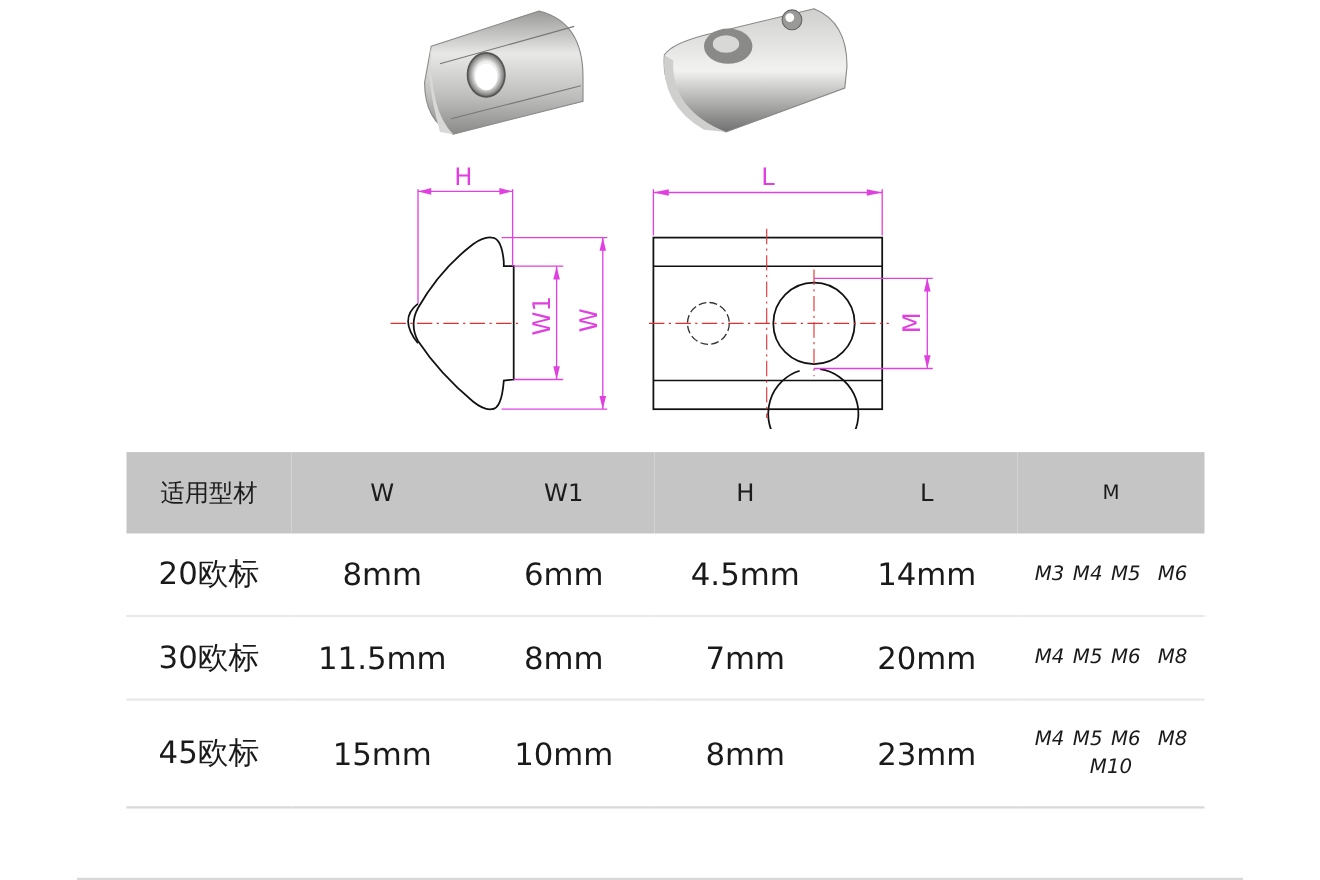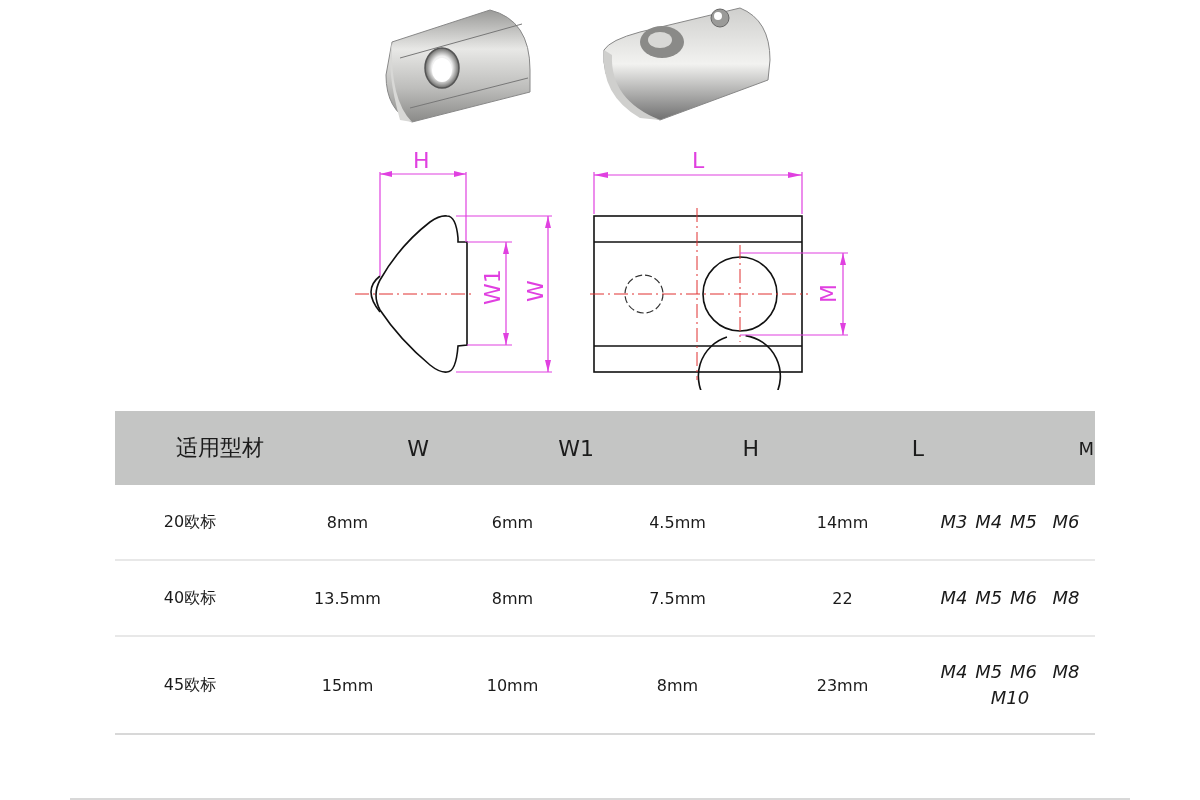--- a/index.html
+++ b/index.html
@@ -2,23 +2,23 @@
 <html><head>
   <meta charset="utf-8">
   <style>
     html, body { margin:0; padding:0; background:#ffffff; }
     body { width:1200px; height:800px; position:relative; overflow:hidden;
            font-family:"DejaVu Sans", "Liberation Sans", sans-serif; color:#1a1a1a; }
     .photos { position:absolute; left:0; top:0; width:1200px; height:140px; }
     .diagram { position:absolute; left:0; top:140px; width:1200px; height:250px; }
     .dim-label { font-family:"DejaVu Sans", sans-serif; fill:#e040e0; font-size:22px; }
     table.spec { position:absolute; left:115px; top:411px; width:980px; border-collapse:collapse; table-layout:fixed; }
-    table.spec th { background:#c4c5c4; height:72px; font-weight:normal; font-size:22px; color:#1c1c1c; text-align:right;margin-top:44px; }
+    table.spec th { background:#c4c5c4; height:72px; font-weight:normal; font-size:22px; color:#1c1c1c; text-align:center;margin-top:44px; }
     table.spec th.m-col { font-size:18px; }
-    table.spec td { height:72px; font-size:16px; text-align:center; border-bottom:2px solid #e8e8e8; color:#1a1a1a; }
+    table.spec td { height:72px; font-size:28px; text-align:center; border-bottom:2px solid #e8e8e8; color:#1a1a1a; }
     table.spec tr.last td { height:94px; border-bottom:2px solid #d8d8d8; }
     table.spec td.m-cell { font-size:18px; line-height:26px; word-spacing:2px;font-style:italic; }
     col.c0 { width:150px; } col.c1 { width:165px; } col.c2 { width:165px; }
     col.c3 { width:165px; } col.c4 { width:165px; } col.c5 { width:170px; }
     .bottom-rule { position:absolute; left:70px; top:798px; width:1060px; height:2px; background:#d8d8d8; }
   </style>
 </head>
 <body>
 
 <svg class="photos" viewBox="0 0 1200 140" width="1200" height="140">
@@ -135,25 +135,25 @@
   <tbody>
     <tr>
       <td>20欧标</td>
       <td>8mm</td>
       <td>6mm</td>
       <td>4.5mm</td>
       <td>14mm</td>
       <td class="m-cell"><span style="white-space:pre">M3 M4 M5  M6</span></td>
     </tr>
     <tr>
-      <td>40欧标</td>
-      <td>13.5mm</td>
+      <td>30欧标</td>
+      <td>11.5mm</td>
       <td>8mm</td>
-      <td>7.5mm</td>
-      <td>22</td>
+      <td>7mm</td>
+      <td>20mm</td>
       <td class="m-cell"><span style="white-space:pre">M4 M5 M6  M8</span></td>
     </tr>
     <tr class="last">
       <td>45欧标</td>
       <td>15mm</td>
       <td>10mm</td>
       <td>8mm</td>
       <td>23mm</td>
       <td class="m-cell">
         <span style="white-space:pre">M4 M5 M6  M8</span><br>

